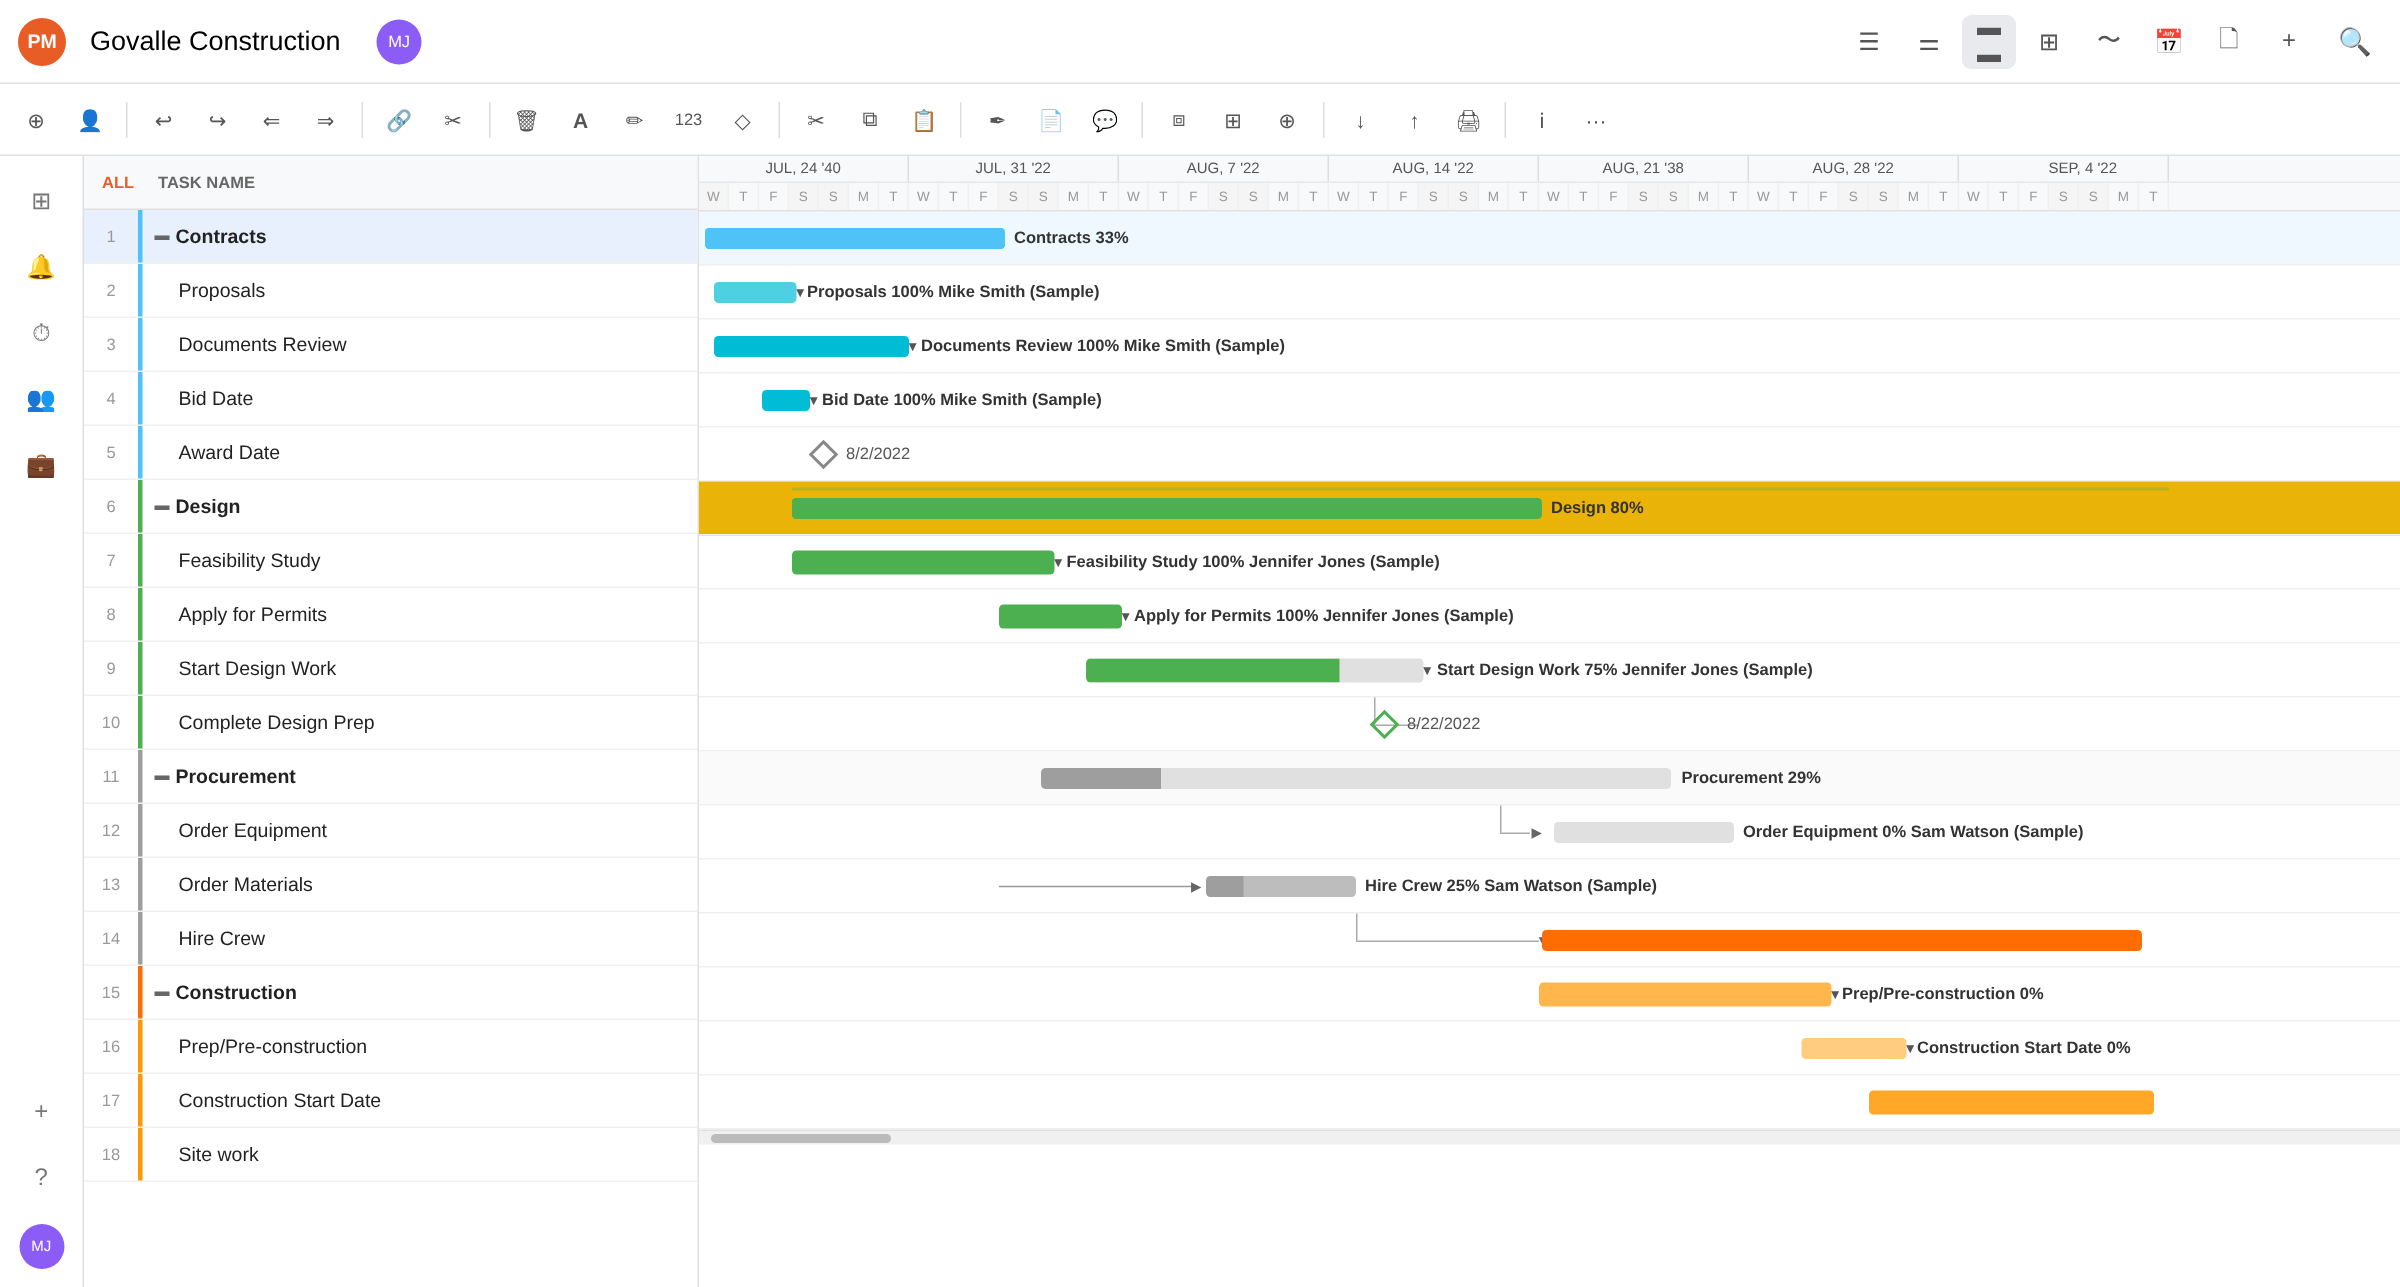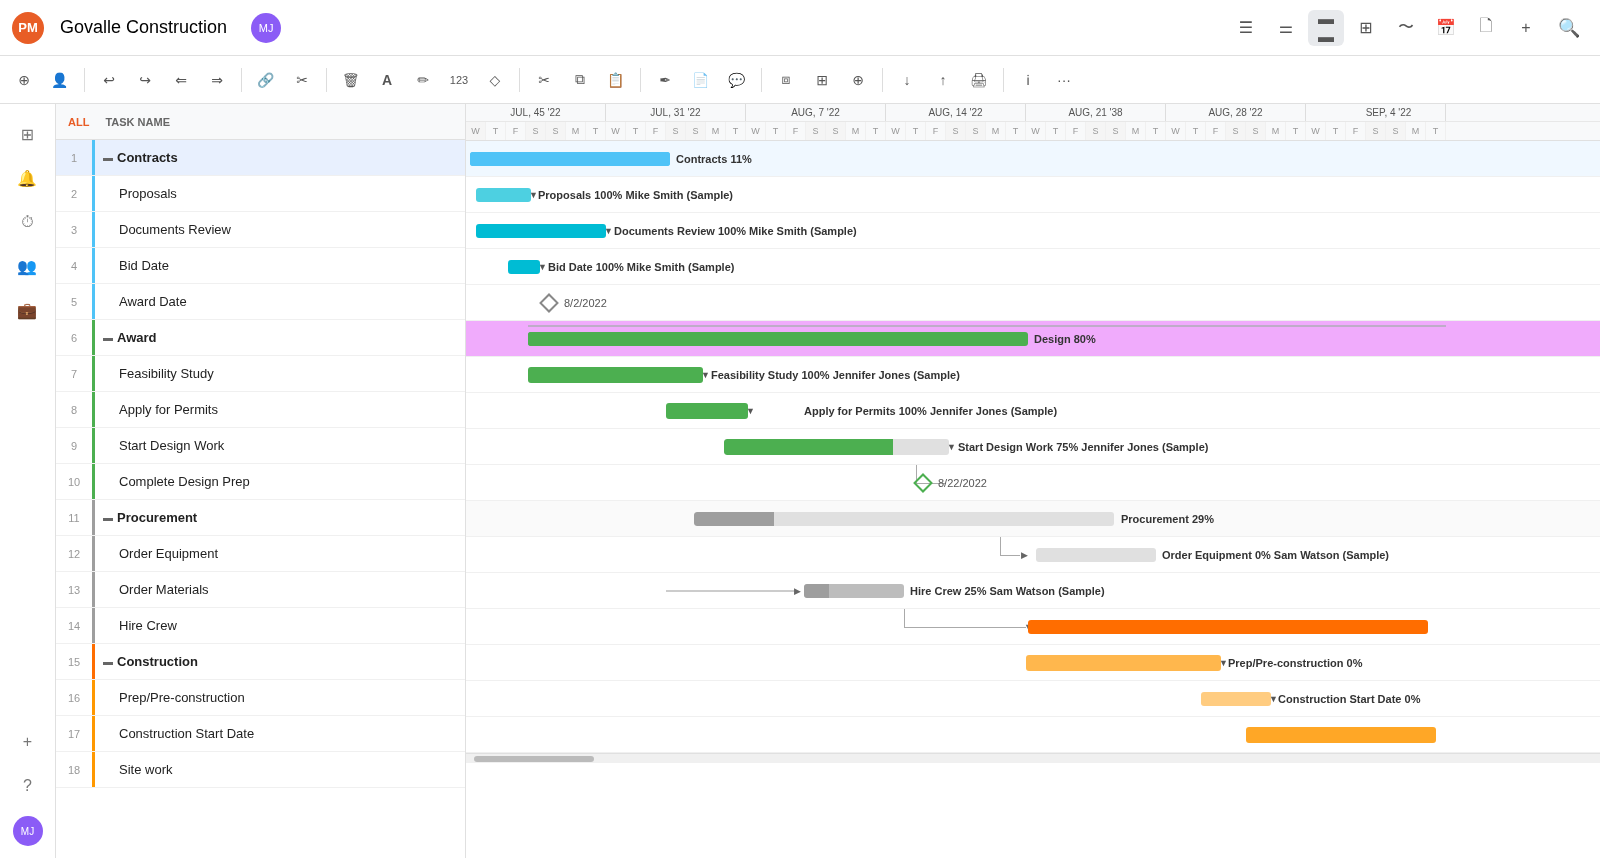--- a/index.html
+++ b/index.html
@@ -227,21 +227,21 @@
       <div class="left-border" style="background:#4fc3f7;width:3px;"></div>
       <span class="row-indent" style="width:24px;"></span>
       <span class="row-label">Award Date</span>
     </div>
 
     <div class="task-row">
       <span class="row-num">6</span>
       <div class="left-border" style="background:#4caf50;width:3px;"></div>
       <span class="row-indent" style="width:8px;"></span>
       <span class="collapse-btn">▬</span>
-      <span class="row-label bold">Award</span>
+      <span class="row-label bold">Design</span>
     </div>
 
     <div class="task-row">
       <span class="row-num">7</span>
       <div class="left-border" style="background:#4caf50;width:3px;"></div>
       <span class="row-indent" style="width:24px;"></span>
       <span class="row-label">Feasibility Study</span>
     </div>
 
     <div class="task-row">
@@ -324,21 +324,21 @@
     </div>
   </div>
 
   <div class="gantt-area">
     <div style="min-width: 980px;">
 
       <div class="gantt-header">
 
         <div class="gantt-dates-row">
           <div class="date-group" style="width:140px;">
-            <span style="font-size:10px;color:#555;">JUL, 45 '22</span>
+            <span style="font-size:10px;color:#555;">JUL, 24 '40</span>
           </div>
           <div class="date-group" style="width:140px;">
             <span style="font-size:10px;color:#555;">JUL, 31 '22</span>
           </div>
           <div class="date-group" style="width:140px;">
             <span style="font-size:10px;color:#555;">AUG, 7 '22</span>
           </div>
           <div class="date-group" style="width:140px;">
             <span style="font-size:10px;color:#555;">AUG, 14 '22</span>
           </div>
@@ -412,21 +412,21 @@
           <div class="day-cell">T</div>
         </div>
       </div>
 
       <div class="gantt-row" style="background:#f0f8ff;">
         <div style="position:relative;width:980px;height:36px;">
 
           <div style="position:absolute;left:4px;top:50%;transform:translateY(-50%);width:200px;height:14px;background:#4fc3f7;border-radius:3px;display:flex;align-items:center;">
             <div style="width:100%;height:100%;background:#4fc3f7;border-radius:3px;"></div>
           </div>
-          <span style="position:absolute;left:210px;top:50%;transform:translateY(-50%);font-size:11px;font-weight:600;color:#333;white-space:nowrap;">Contracts  11%</span>
+          <span style="position:absolute;left:210px;top:50%;transform:translateY(-50%);font-size:11px;font-weight:600;color:#333;white-space:nowrap;">Contracts  33%</span>
         </div>
       </div>
 
       <div class="gantt-row">
         <div style="position:relative;width:980px;height:36px;">
           <div style="position:absolute;left:10px;top:50%;transform:translateY(-50%);width:55px;height:14px;background:#4dd0e1;border-radius:3px;"></div>
           <div style="position:absolute;left:63px;top:50%;transform:translateY(-50%);font-size:9px;color:#555;">▼</div>
           <span style="position:absolute;left:72px;top:50%;transform:translateY(-50%);font-size:11px;font-weight:600;color:#333;white-space:nowrap;">Proposals  100%  Mike Smith (Sample)</span>
         </div>
       </div>
@@ -447,21 +447,21 @@
         </div>
       </div>
 
       <div class="gantt-row">
         <div style="position:relative;width:980px;height:36px;">
           <div style="position:absolute;left:76px;top:50%;transform:translateY(-50%) rotate(45deg);width:14px;height:14px;border:2px solid #888;background:transparent;"></div>
           <span style="position:absolute;left:98px;top:50%;transform:translateY(-50%);font-size:11px;color:#555;white-space:nowrap;">8/2/2022</span>
         </div>
       </div>
 
-      <div class="gantt-row" style="background:#f0abfc;align-items:center;">
+      <div class="gantt-row" style="background:#eab308;align-items:center;">
         <div style="position:relative;width:980px;height:36px;">
 
           <div style="position:absolute;left:62px;top:4px;right:0;height:2px;background:#4caf50;opacity:0.3;"></div>
           <div style="position:absolute;left:62px;top:50%;transform:translateY(-50%);width:500px;height:14px;background:#4caf50;border-radius:3px;display:flex;align-items:center;">
             <div style="width:80%;height:100%;background:#4caf50;border-radius:3px 0 0 3px;"></div>
           </div>
           <span style="position:absolute;left:568px;top:50%;transform:translateY(-50%);font-size:11px;font-weight:600;color:#333;white-space:nowrap;">Design  80%</span>
         </div>
       </div>
 
@@ -470,21 +470,21 @@
           <div style="position:absolute;left:62px;top:50%;transform:translateY(-50%);width:175px;height:16px;background:#4caf50;border-radius:3px;"></div>
           <div style="position:absolute;left:235px;top:50%;transform:translateY(-50%);font-size:9px;color:#555;">▼</div>
           <span style="position:absolute;left:245px;top:50%;transform:translateY(-50%);font-size:11px;font-weight:600;color:#333;white-space:nowrap;">Feasibility Study  100%  Jennifer Jones (Sample)</span>
         </div>
       </div>
 
       <div class="gantt-row">
         <div style="position:relative;width:980px;height:36px;">
           <div style="position:absolute;left:200px;top:50%;transform:translateY(-50%);width:82px;height:16px;background:#4caf50;border-radius:3px;"></div>
           <div style="position:absolute;left:280px;top:50%;transform:translateY(-50%);font-size:9px;color:#555;">▼</div>
-          <span style="position:absolute;left:290px;top:50%;transform:translateY(-50%);font-size:11px;font-weight:600;color:#333;white-space:nowrap;margin-left:48px;">Apply for Permits  100%  Jennifer Jones (Sample)</span>
+          <span style="position:absolute;left:290px;top:50%;transform:translateY(-50%);font-size:11px;font-weight:600;color:#333;white-space:nowrap;">Apply for Permits  100%  Jennifer Jones (Sample)</span>
         </div>
       </div>
 
       <div class="gantt-row">
         <div style="position:relative;width:980px;height:36px;">
           <div style="position:absolute;left:258px;top:50%;transform:translateY(-50%);width:225px;height:16px;background:#e0e0e0;border-radius:3px;overflow:hidden;">
             <div style="width:75%;height:100%;background:#4caf50;border-radius:3px 0 0 3px;"></div>
           </div>
           <div style="position:absolute;left:481px;top:50%;transform:translateY(-50%);font-size:9px;color:#555;">▼</div>
           <span style="position:absolute;left:492px;top:50%;transform:translateY(-50%);font-size:11px;font-weight:600;color:#333;white-space:nowrap;">Start Design Work  75%  Jennifer Jones (Sample)</span>

